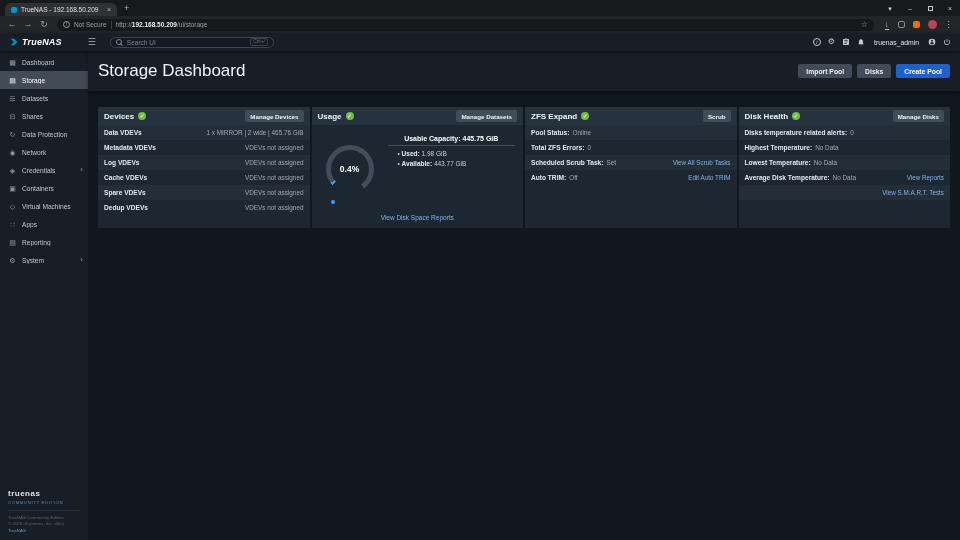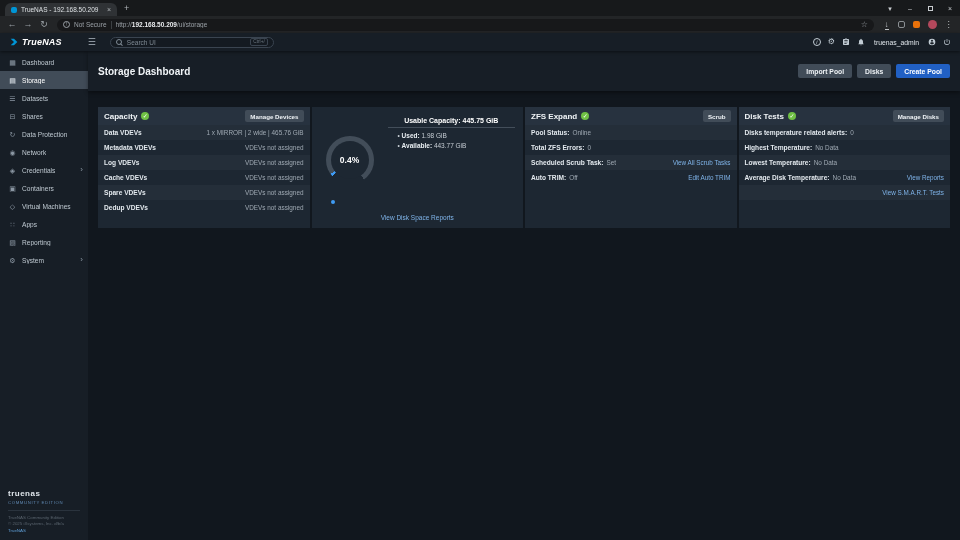--- a/index.html
+++ b/index.html
@@ -62,21 +62,21 @@
   .nav-chevron{margin-left:auto;color:#8b97a3;font-size:8px;line-height:1}
   .sidebar-footer{margin-top:auto;padding:6px 8px 5px}
   .footer-brand{font-size:8px;font-weight:bold;color:#dfe5ea;letter-spacing:.5px}
   .footer-edition{font-size:4.3px;color:#5f87b0;letter-spacing:.6px;margin-top:2px}
   .footer-divider{border-top:1px solid #2a333d;margin:5px 0 4px}
   .footer-fineprint{font-size:4.4px;color:#5a646e;line-height:1.55}
   .footer-link{color:#5f9fd8;text-decoration:none}
 
   .main{flex:1;display:flex;flex-direction:column;min-width:0;background:#11171e}
   .page-header{height:40px;background:#171e26;display:flex;align-items:center;padding:0 10px;gap:5px;box-shadow:0 2px 4px rgba(0,0,0,.4);flex:0 0 auto}
-  .page-title{font-size:10px;font-weight:bold;color:#f0f4f7;margin-right:auto}
+  .page-title{font-size:17px;font-weight:normal;color:#f0f4f7;margin-right:auto}
   .btn{display:inline-flex;align-items:center;justify-content:center;height:14px;padding:0 8px;border:none;border-radius:2px;background:#414c58;color:#eef2f5;font-size:6.8px;font-weight:600;font-family:inherit;white-space:nowrap;cursor:pointer}
   .btn-primary{background:#2160c4;color:#fff}
   .content{flex:1;padding:16px 10px 0;overflow:hidden}
   .pool-header{display:flex;align-items:center;margin-bottom:8px}
   .pool-name{font-size:11px;font-weight:bold;color:#f0f4f7;margin-right:auto}
   .pool-header .btn{height:13px;font-size:6.4px;margin-left:5px}
 
   .cards{display:grid;grid-template-columns:repeat(4,1fr);gap:2px}
   .card{background:#1d2732;display:flex;flex-direction:column;min-height:121px}
   .card-header{height:18px;background:#27323f;display:flex;align-items:center;padding:0 6px;gap:4px;flex:0 0 auto}
@@ -248,21 +248,21 @@
         <button class="btn">Disks</button>
         <button class="btn btn-primary">Create Pool</button>
       </div>
 
       <div class="content">
 
         <div class="cards">
 
           <div class="card">
             <div class="card-header">
-              <span class="card-title">Capacity</span>
+              <span class="card-title">Devices</span>
               <span class="check">✓</span>
               <button class="card-btn">Manage Devices</button>
             </div>
             <div class="rows">
               <div class="row">
                   <span class="row-label">Data VDEVs</span>
                   <span class="row-value right">1 x MIRROR | 2 wide | 465.76 GiB</span>
                 </div>
               <div class="row">
                   <span class="row-label">Metadata VDEVs</span>
@@ -281,20 +281,25 @@
                   <span class="row-value right">VDEVs not assigned</span>
                 </div>
               <div class="row">
                   <span class="row-label">Dedup VDEVs</span>
                   <span class="row-value right">VDEVs not assigned</span>
                 </div>
             </div>
           </div>
 
           <div class="card">
+            <div class="card-header">
+              <span class="card-title">Usage</span>
+              <span class="check">✓</span>
+              <button class="card-btn">Manage Datasets</button>
+            </div>
             <div class="usage-body">
               <div class="gauge-wrap">
                 <div class="gauge"></div>
                 <div class="gauge-text">0.4%</div>
                 <span class="gauge-dot"></span>
               </div>
               <div class="usage-stats">
                 <div class="capacity-line"><b>Usable Capacity:</b> <b>445.75 GiB</b></div>
                 <div class="bullet"><b>Used:</b> <span>1.98 GiB</span></div>
                 <div class="bullet"><b>Available:</b> <span>443.77 GiB</span></div>
@@ -326,21 +331,21 @@
               <div class="row">
                   <span class="row-label">Auto TRIM:</span>
                   <span class="row-value">Off</span>
                   <a class="row-link">Edit Auto TRIM</a>
                 </div>
             </div>
           </div>
 
           <div class="card">
             <div class="card-header">
-              <span class="card-title">Disk Tests</span>
+              <span class="card-title">Disk Health</span>
               <span class="check">✓</span>
               <button class="card-btn">Manage Disks</button>
             </div>
             <div class="rows">
               <div class="row">
                   <span class="row-label">Disks temperature related alerts:</span>
                   <span class="row-value">0</span>
                 </div>
               <div class="row">
                   <span class="row-label">Highest Temperature:</span>

